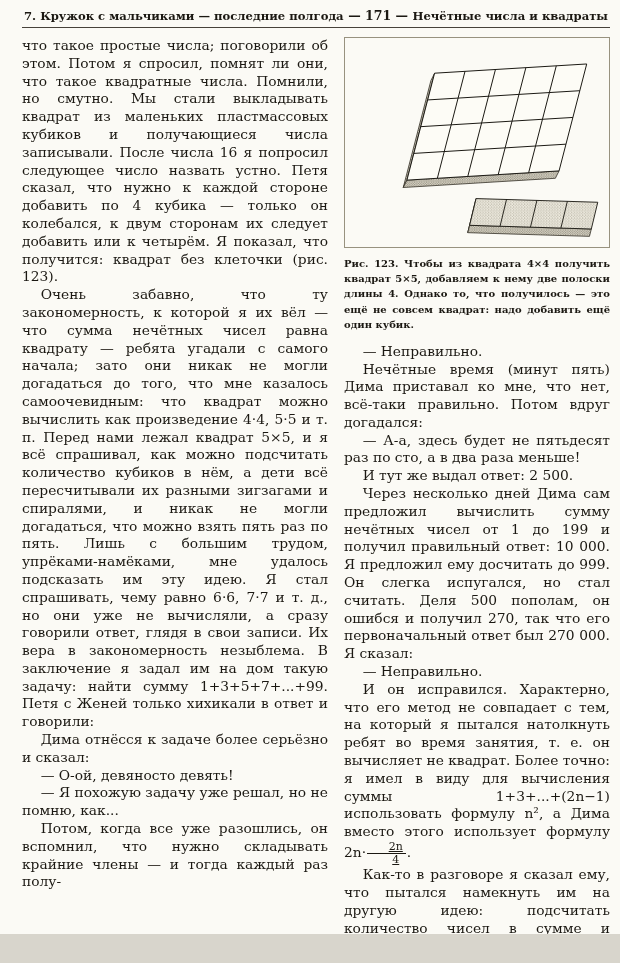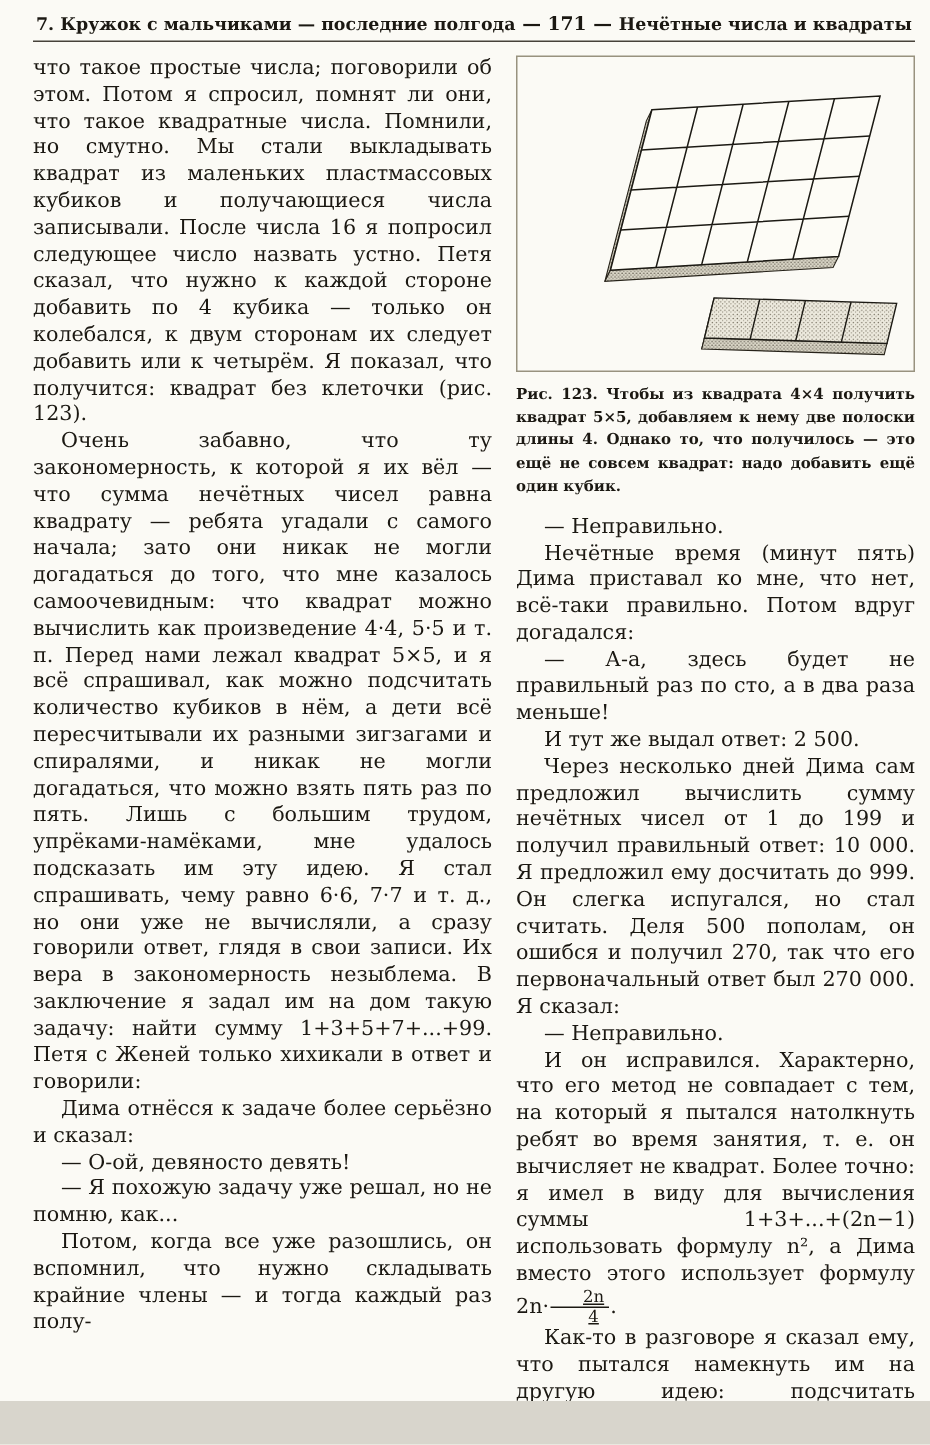--- a/index.html
+++ b/index.html
@@ -108,21 +108,21 @@
             <polygon points="140,172 272,176 265,205 133,201" fill="url(#stip)" stroke="#1c1a14" stroke-width="1"></polygon>
             <path d="M173,173 L166,202 M206,174 L199,203 M239,175 L232,204" fill="none" stroke="#1c1a14" stroke-width="1"></path>
           </g>
         </svg>
       </div>
 
       <p class="caption">Рис. 123. Чтобы из квадрата 4×4 получить квадрат 5×5, добавляем к нему две полоски длины 4. Однако то, что получилось — это ещё не совсем квадрат: надо добавить ещё один кубик.</p>
 
       <p class="para">— Неправильно.</p>
       <p class="para">Нечётные время (минут пять) Дима приставал ко мне, что нет, всё-таки правильно. Потом вдруг догадался:</p>
-      <p class="para">— А-а, здесь будет не правильный раз по сто, а в два раза меньше!</p>
+      <p class="para">— А-а, здесь будет не пятьдесят раз по сто, а в два раза меньше!</p>
       <p class="para">И тут же выдал ответ: 2&nbsp;500.</p>
       <p class="para">Через несколько дней Дима сам предложил вычислить сумму нечётных чисел от 1 до 199 и получил правильный ответ: 10&nbsp;000. Я предложил ему досчитать до 999. Он слегка испугался, но стал считать. Деля 500 пополам, он ошибся и получил 270, так что его первоначальный ответ был 270&nbsp;000. Я сказал:</p>
       <p class="para">— Неправильно.</p>
       <p class="para"><span>И он исправился. Характерно, что его метод не совпадает с тем, на который я пытался натолкнуть ребят во время занятия, т. е. он вычисляет не квадрат. Более точно: я имел в виду для вычисления суммы 1+3+...+(2n−1) использовать формулу n², а Дима вместо этого использует формулу 2n·</span><span class="frac"><span class="frac-num">2n</span><span class="frac-den">4</span></span><span>.</span></p>
       <p class="para">Как-то в разговоре я сказал ему, что пытался намекнуть им на другую идею: подсчитать количество чисел в сумме и умножить это число само на себя.</p>
 
     </div>
   </div>
 </div>
 

